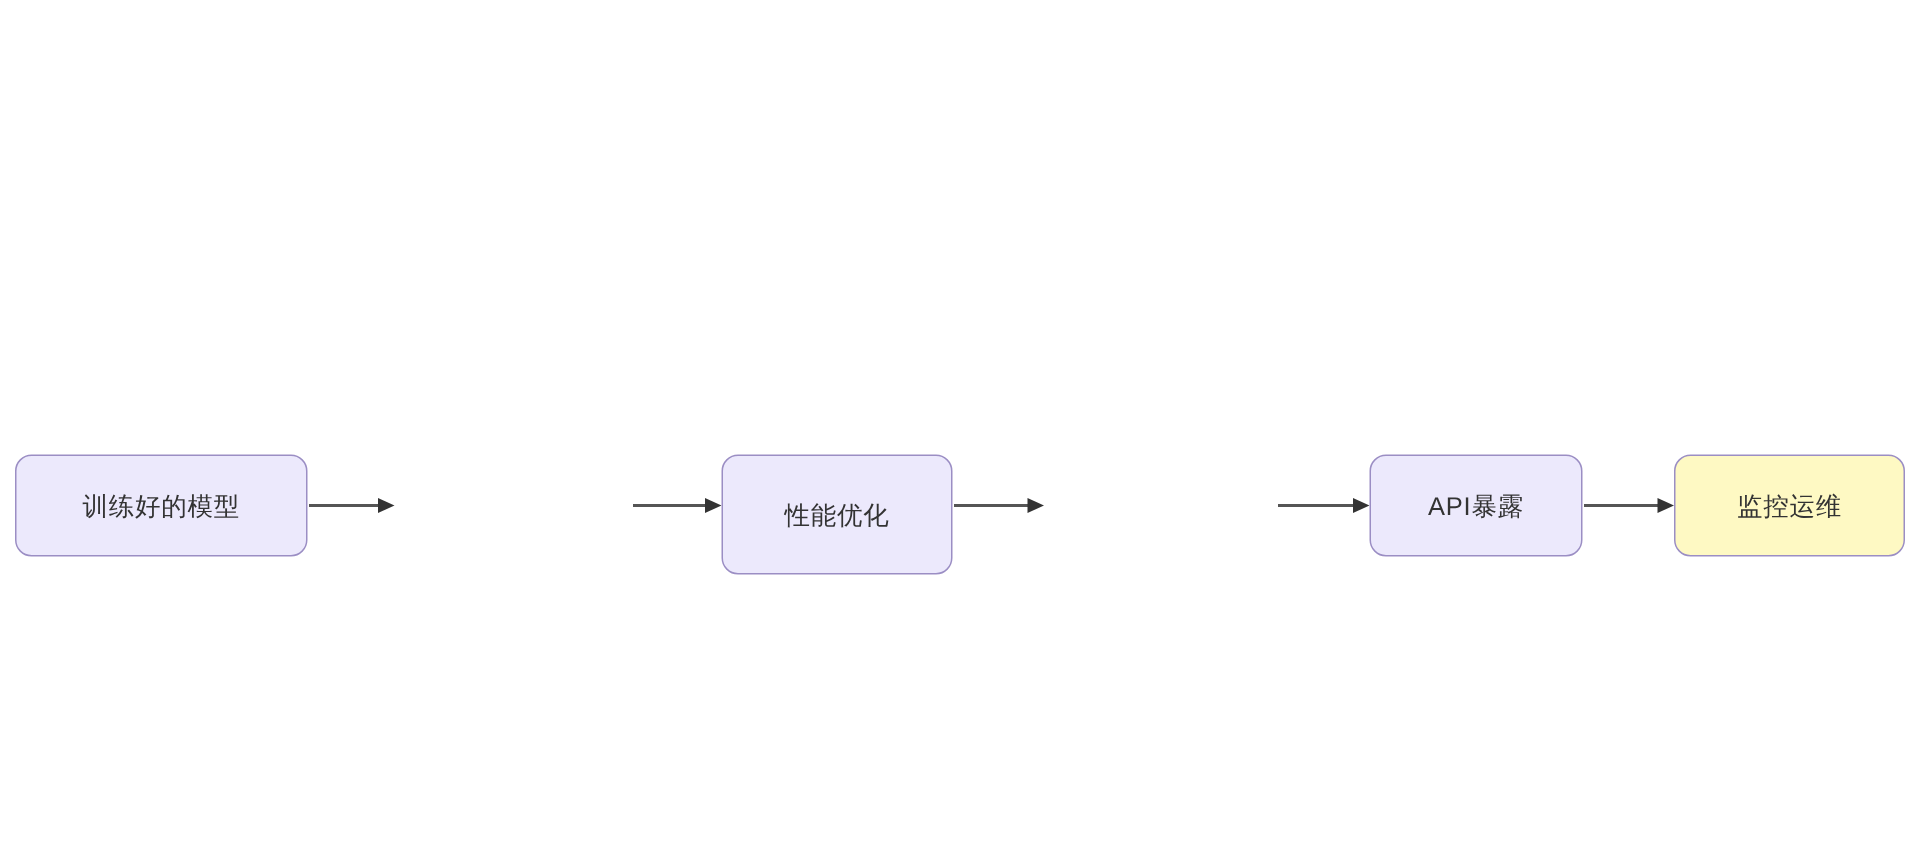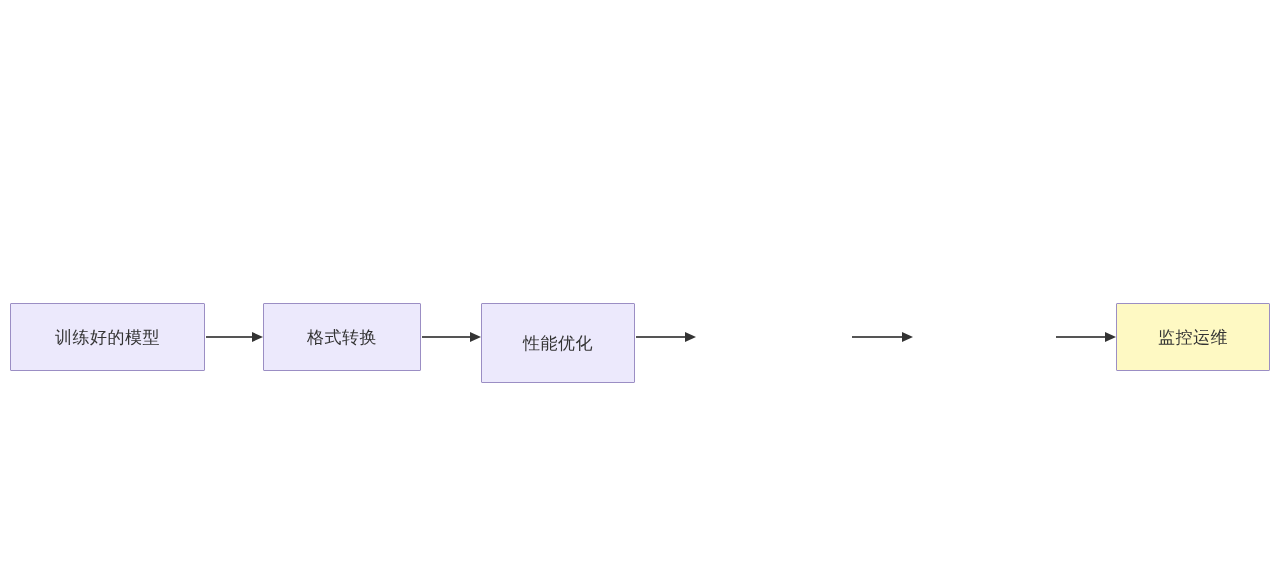--- a/index.html
+++ b/index.html
@@ -17,21 +17,21 @@
     position: relative;
     width: 1280px;
     height: 572px;
     background: #ffffff;
   }
   .flow-node {
     position: absolute;
     box-sizing: border-box;
     background: #ece9fc;
     border: 1.4px solid #9b8ec4;
-    border-radius: 1px;
+    border-radius: 11px;
     display: flex;
     align-items: center;
     justify-content: center;
     color: #333333;
     font-size: 17px;
     line-height: 1;
     letter-spacing: 0.5px;
     white-space: nowrap;
     user-select: none;
   }
@@ -75,22 +75,22 @@
       <line class="edge-line" x1="1" y1="7" x2="52" y2="7" stroke="#555555"></line>
       <polygon class="edge-head" points="51,2 62,7 51,12"></polygon>
     </svg>
     <svg class="flow-edge" width="61" height="14" viewBox="0 0 61 14" style="left: 1055px; top: 330px; width: 61px;">
       <line class="edge-line" x1="1" y1="7" x2="51" y2="7" stroke="#555555"></line>
       <polygon class="edge-head" points="50,2 61,7 50,12"></polygon>
     </svg>
     <div class="flow-node" style="left: 10px; top: 303px; width: 195px; height: 68px; background: rgb(236, 233, 252); border-color: rgb(155, 142, 196); color: rgb(51, 51, 51);">
       <span class="node-label">训练好的模型</span>
     </div>
-    <div class="flow-node" style="left: 263px; top: 303px; width: 158px; height: 68px; background: rgb(236, 233, 252); border-color: rgb(155, 142, 196); color: rgb(51, 51, 51);">
-      <span class="node-label">格式转换</span>
-    </div>
     <div class="flow-node" style="left: 481px; top: 303px; width: 154px; height: 80px; background: rgb(236, 233, 252); border-color: rgb(155, 142, 196); color: rgb(51, 51, 51);">
       <span class="node-label">性能优化</span>
+    </div>
+    <div class="flow-node" style="left: 913px; top: 303px; width: 142px; height: 68px; background: rgb(236, 233, 252); border-color: rgb(155, 142, 196); color: rgb(51, 51, 51);">
+      <span class="node-label">API暴露</span>
     </div>
     <div class="flow-node" style="left: 1116px; top: 303px; width: 154px; height: 68px; background: #fef9c3; border-color: rgb(155, 142, 196); color: rgb(51, 51, 51);">
       <span class="node-label">监控运维</span>
     </div>
   </div>
 
 </body></html>

